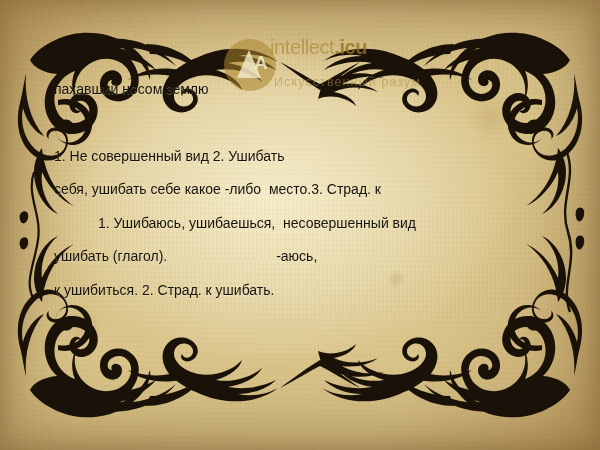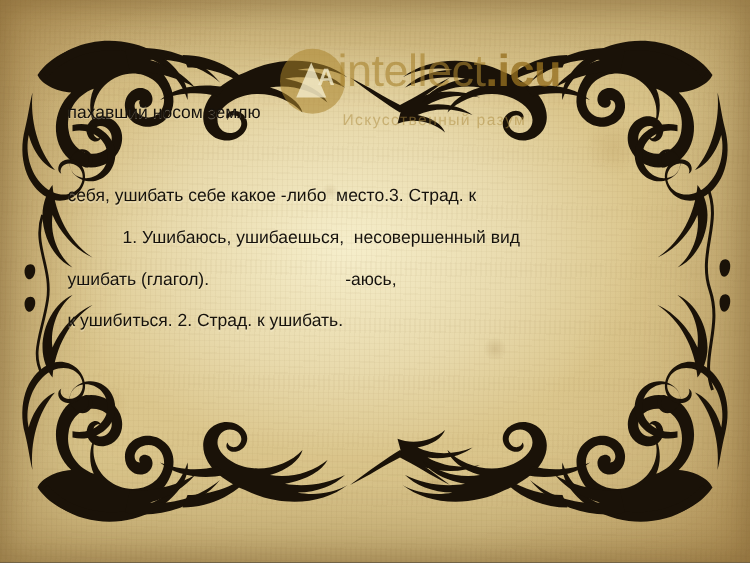--- a/index.html
+++ b/index.html
@@ -88,30 +88,30 @@
     left: 30px; top: 14px;
     font-size: 19px;
     font-weight: bold;
     color: rgba(244,236,205,0.80);
     line-height: 1;
   }
   .wm-title {
     position: absolute;
     left: 46px;
     top: 0px;
-    font-size: 36px;
+    font-size: 20px;
     letter-spacing: -0.4px;
     color: rgba(168,131,47,0.62);
     white-space: nowrap;
   }
   .wm-title b { color: rgba(150,112,32,0.78); }
   .wm-sub {
     position: absolute;
     left: 50px;
-    top: 53px;
+    top: 39px;
     font-size: 12.5px;
     letter-spacing: 1.1px;
     color: rgba(172,140,66,0.52);
     white-space: nowrap;
   }
 
   
   .content {
     position: absolute;
     left: 54px;
@@ -226,19 +226,20 @@
       <div class="wm-logo-a"></div>
       <div class="wm-logo-bar">A</div>
     </div>
     <div class="wm-title"><span>intellect</span><b>.icu</b></div>
     <div class="wm-sub">Искусственный  разум</div>
   </div>
 
   <div class="content">
     <div class="line">пахавший носом землю</div>
     <div class="line gap"></div>
+    <div class="line">1. Не совершенный вид 2. Ушибать</div>
     <div class="line">себя, ушибать себе какое -либо  место.3. Страд. к</div>
     <div class="line indent">1. Ушибаюсь, ушибаешься,  несовершенный вид</div>
     <div class="line">ушибать (глагол).                            -аюсь,</div>
     <div class="line">к ушибиться. 2. Страд. к ушибать.</div>
   </div>
 
 </div>
 
 </body></html>

